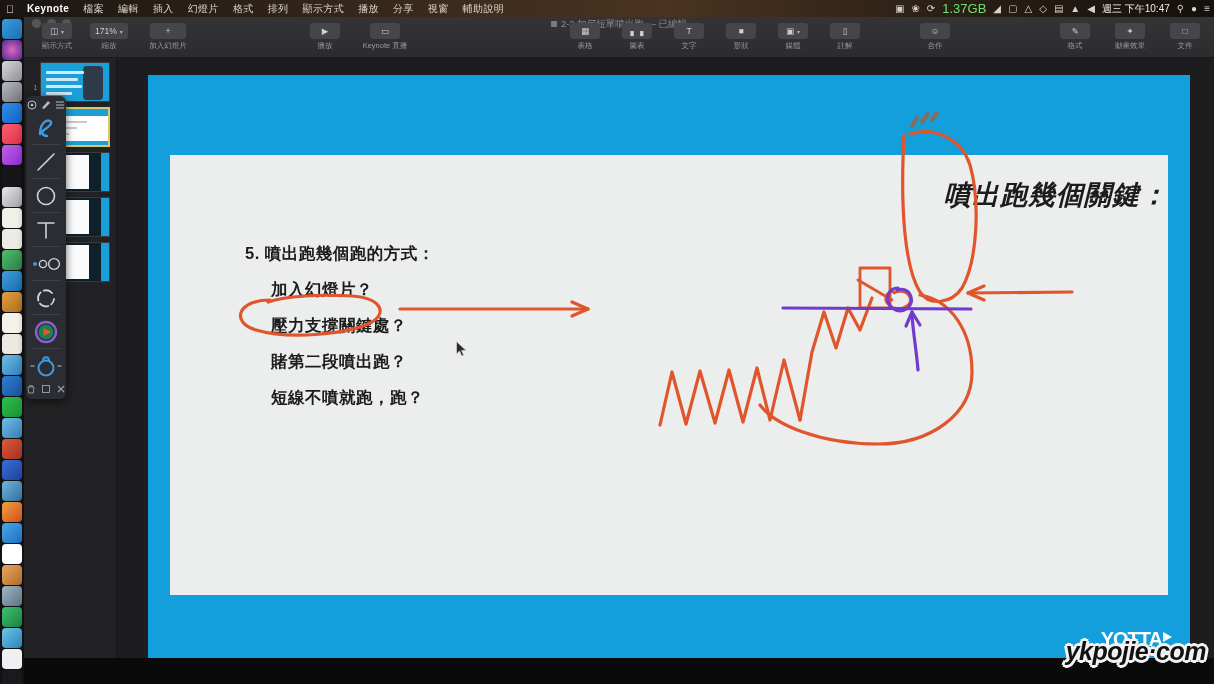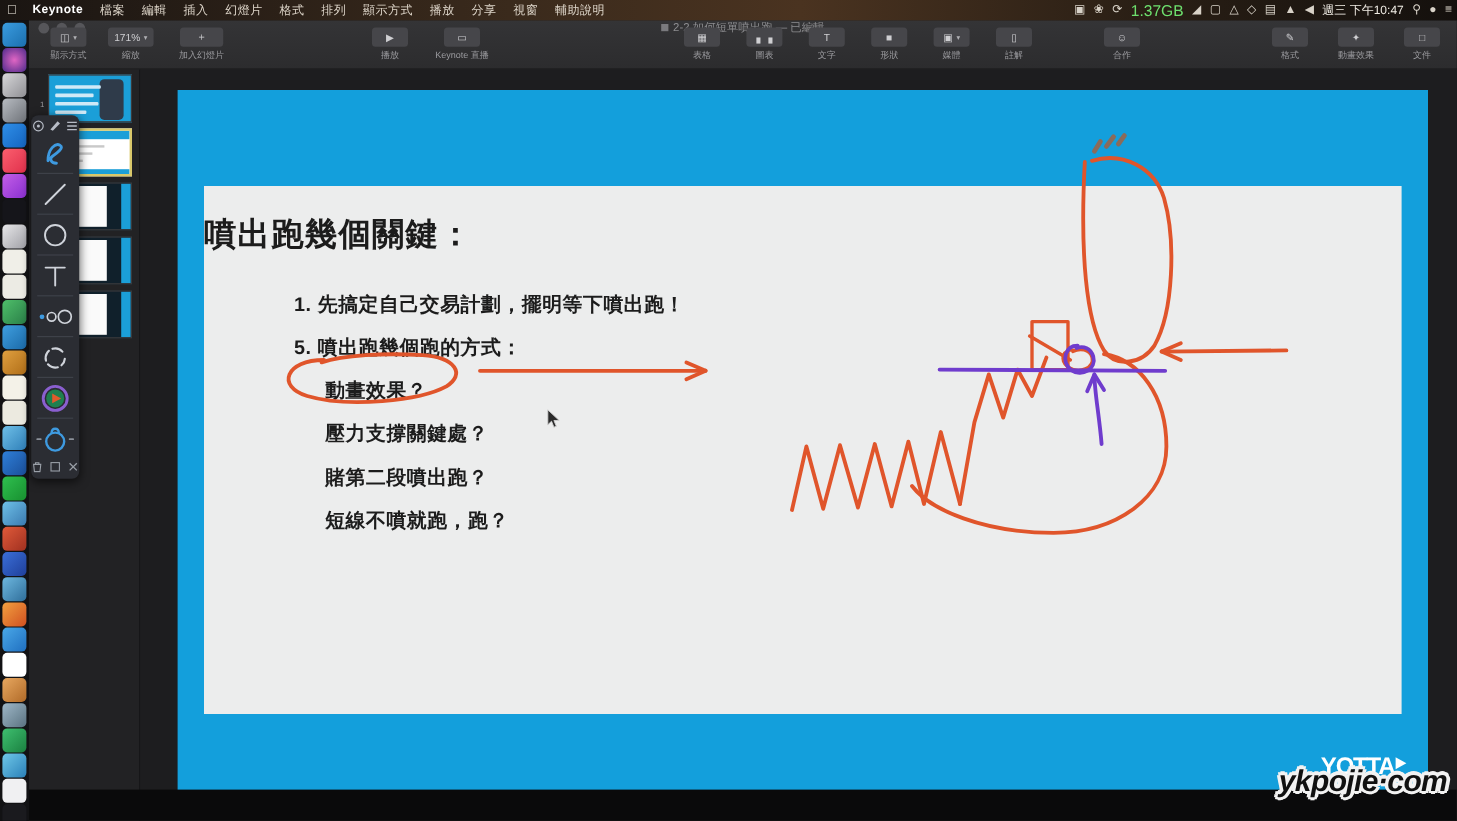--- a/index.html
+++ b/index.html
@@ -83,22 +83,22 @@
   .canvas { position: absolute; left: 93px; top: 41px; right: 0; bottom: 0; background: #1d1d1f; }
   .slide {
     position: absolute; left: 31px; top: 17px; width: 1042px; height: 586px;
     background: #139fdc;
   }
   .slide-inner {
     position: absolute; left: 22px; top: 80px; width: 998px; height: 440px;
     background: #eceded;
   }
   .slide-title {
-    position: absolute; top: 22px; left: 0; right: 0; text-align: left;
-    font-size: 27px; font-weight: bold; color: #1c1c1c; letter-spacing: 1px;
+    position: absolute; top: 22px; left: 0; right: 0; text-align: right;
+    font-size: 27px; font-weight: bold; color: #1c1c1c; letter-spacing: 1px; font-style: italic;
   }
   .bullets { position: absolute; left: 75px; top: 88px; color: #1c1c1c; }
   .b-main { font-size: 16.5px; font-weight: bold; margin-bottom: 14px; letter-spacing: .5px; white-space: nowrap; }
   .b-sub  { font-size: 16.5px; font-weight: bold; margin: 0 0 14px 26px; letter-spacing: .5px; white-space: nowrap; }
   .yotta {
     position: absolute; right: 18px; bottom: 10px; color: #fff;
     font-size: 20px; font-weight: bold; letter-spacing: -1px; font-style: normal;
   }
   .yotta .tri { display:inline-block; width:0;height:0;border-left:9px solid #fff;
                 border-top:5px solid transparent;border-bottom:5px solid transparent; vertical-align: 4px; margin-left:1px;}
@@ -320,23 +320,22 @@
           <div class="blue"></div>
         </div>
       </div>
     </div>
 
     <div class="canvas">
       <div class="slide">
         <div class="slide-inner">
           <div class="slide-title">噴出跑幾個關鍵：</div>
           <div class="bullets">
-            <div class="b-main">1. 先搞定自己交易計劃，擺明等下噴出跑！</div>
             <div class="b-main">5. 噴出跑幾個跑的方式：</div>
-            <div class="b-sub">動畫效果？</div>
+            <div class="b-sub">加入幻燈片？</div>
             <div class="b-sub">壓力支撐關鍵處？</div>
             <div class="b-sub">賭第二段噴出跑？</div>
             <div class="b-sub">短線不噴就跑，跑？</div>
           </div>
         </div>
         <div class="yotta"><span>YOTTA</span><span class="tri"></span></div>
       </div>
     </div>
   </div>
 

